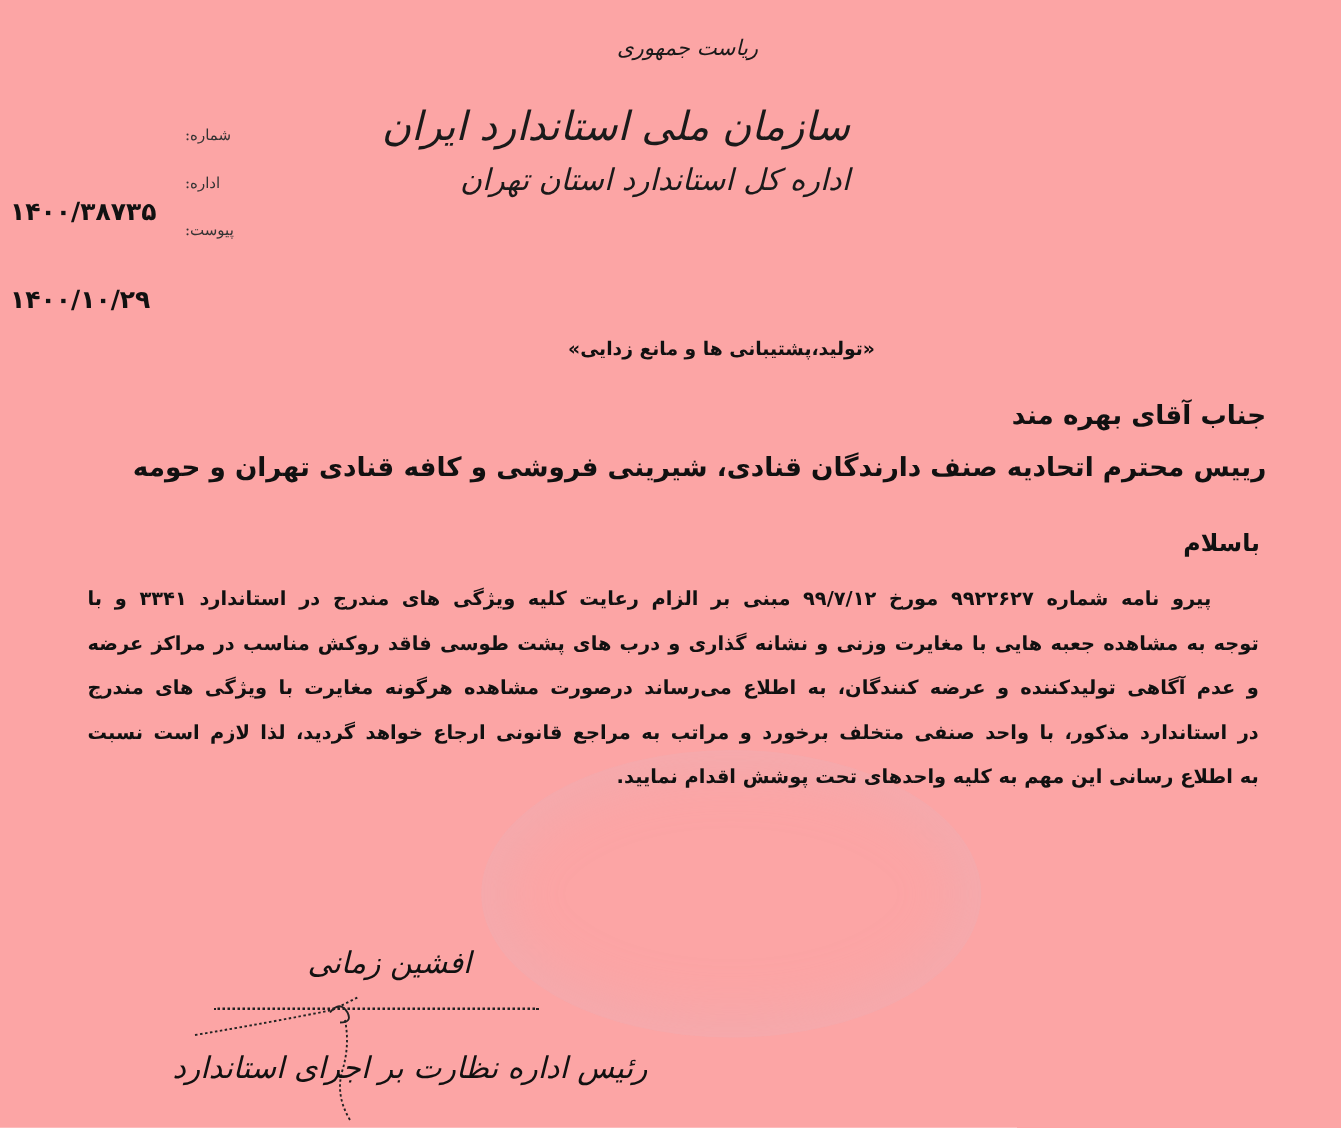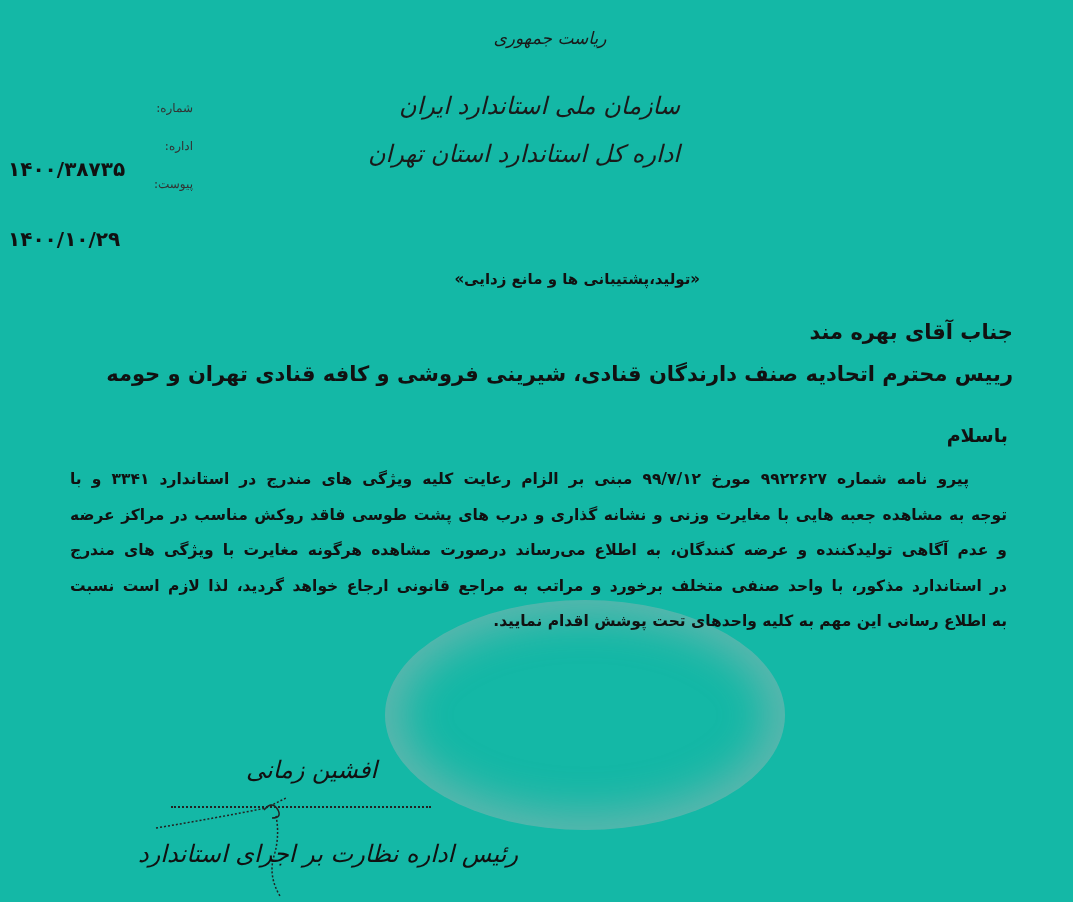--- a/index.html
+++ b/index.html
@@ -11,21 +11,21 @@
       height: 902px;
       background: #ffffff;
       position: relative;
       overflow: hidden;
       font-family: "DejaVu Sans", sans-serif;
       color: #111111;
     }
     .page {
       position: absolute;
       inset: 0;
-      background: #14b8a6;
+      background: #fca5a5;
       text-decoration: underline;
     }
     .watermark {
       position: absolute;
       left: 385px;
       top: 600px;
       width: 400px;
       height: 230px;
       border-radius: 50%;
       box-shadow: inset 0 0 40px 18px rgba(230, 180, 190, 0.35);
@@ -41,38 +41,38 @@
       direction: rtl;
       font-family: "DejaVu Serif", serif;
       font-style: italic;
       color: #1a1a1a;
     }
     .letterhead .lh-line {
       display: block;
       white-space: nowrap;
     }
     .lh-1 { font-size: 17px; margin-top: 6px; height: 34px; }
-    .lh-2 { font-size: 24px; margin-top: 30px; height: 48px; }
+    .lh-2 { font-size: 32px; margin-top: 20px; height: 48px; }
     .lh-3 { font-size: 24px; height: 48px; }
 
     
     .meta-labels {
       position: absolute;
       left: 148px;
       top: 98px;
       direction: rtl;
       font-family: "DejaVu Serif", serif;
       font-size: 12px;
       color: #333;
     }
     .meta-labels span {
       display: block;
       height: 38px;
       line-height: 20px;
-      text-align: right;
+      text-align: left;
       width: 45px;
     }
     .meta-values {
       position: absolute;
       left: 8px;
       top: 112px;
       font-family: "DejaVu Sans", sans-serif;
       font-weight: bold;
       font-size: 20px;
       letter-spacing: 1px;

